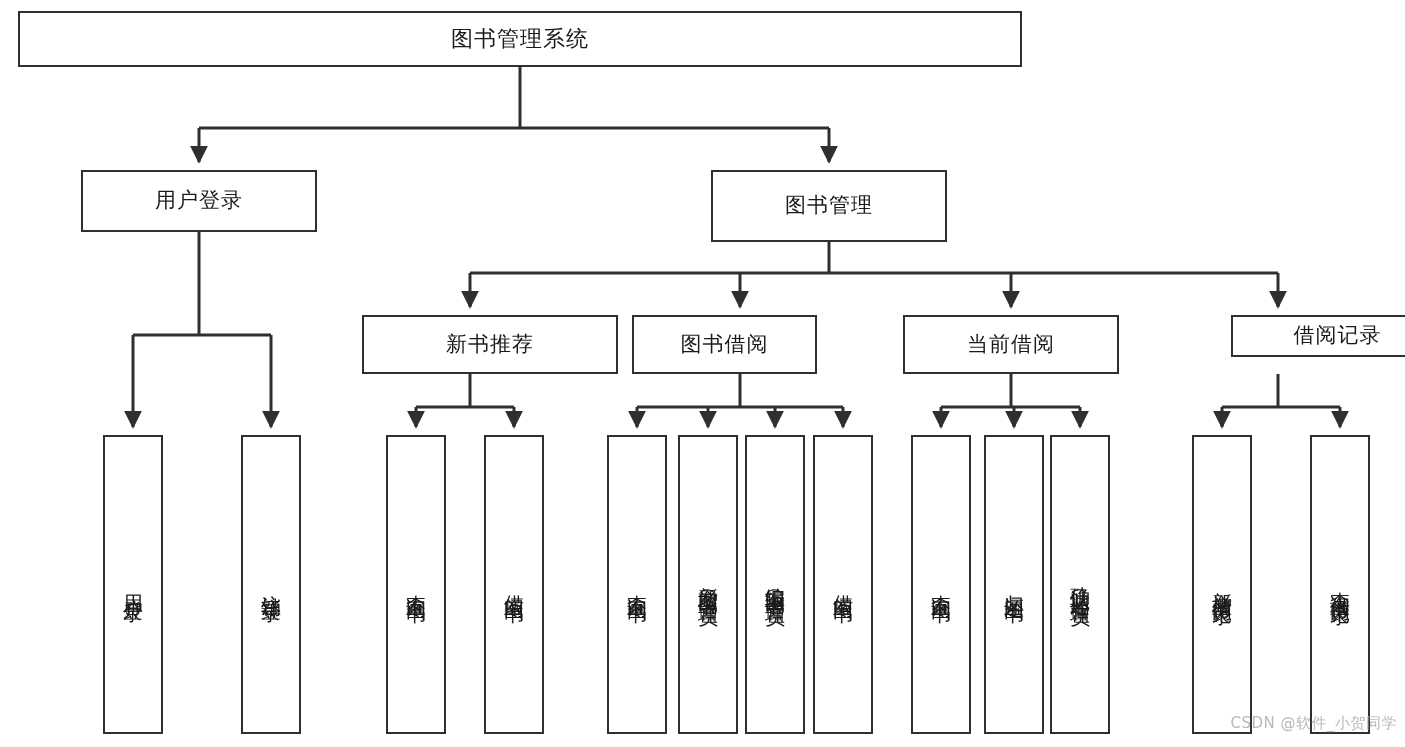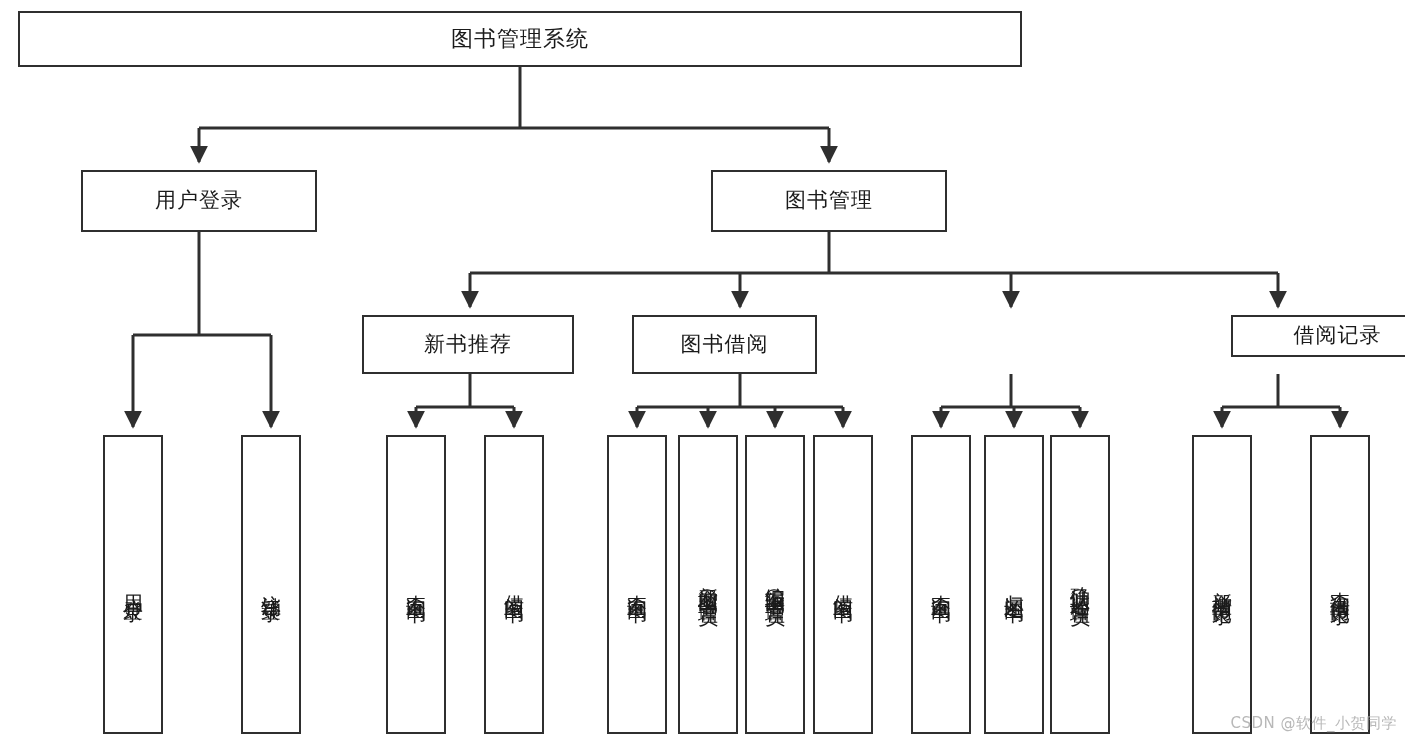--- a/index.html
+++ b/index.html
@@ -141,30 +141,33 @@
     </g>
   </svg>
 
   <div class="node-box node-root" style="left:18px; top:11px; width:1004px; height:56px;">
     <span class="node-label-h">图书管理系统</span>
   </div>
 
   <div class="node-box" style="left:81px; top:170px; width:236px; height:62px;">
     <span class="node-label-h">用户登录</span>
   </div>
-  <div class="node-box" style="left:711px; top:170px; width:236px; height:62px;">
+  <div class="node-box" style="left:711px; top:170px; width:236px; height:72px;">
     <span class="node-label-h">图书管理</span>
   </div>
 
-  <div class="node-box" style="left:362px; top:315px; width:212px; height:59px;">
+  <div class="node-box" style="left:362px; top:315px; width:256px; height:59px;">
     <span class="node-label-h">新书推荐</span>
   </div>
   <div class="node-box" style="left:632px; top:315px; width:185px; height:59px;">
     <span class="node-label-h">图书借阅</span>
   </div>
+  <div class="node-box" style="left:903px; top:315px; width:216px; height:59px;">
+    <span class="node-label-h">当前借阅</span>
+  </div>
   <div class="node-box" style="left:1231px; top:315px; width:213px; height:42px;">
     <span class="node-label-h">借阅记录</span>
   </div>
 
   <div class="leaf-box" style="left:103px; top:435px; width:60px; height:299px;">
     <span class="leaf-label">用户登录</span>
   </div>
   <div class="leaf-box" style="left:241px; top:435px; width:60px; height:299px;">
     <span class="leaf-label">注销登录</span>
   </div>

